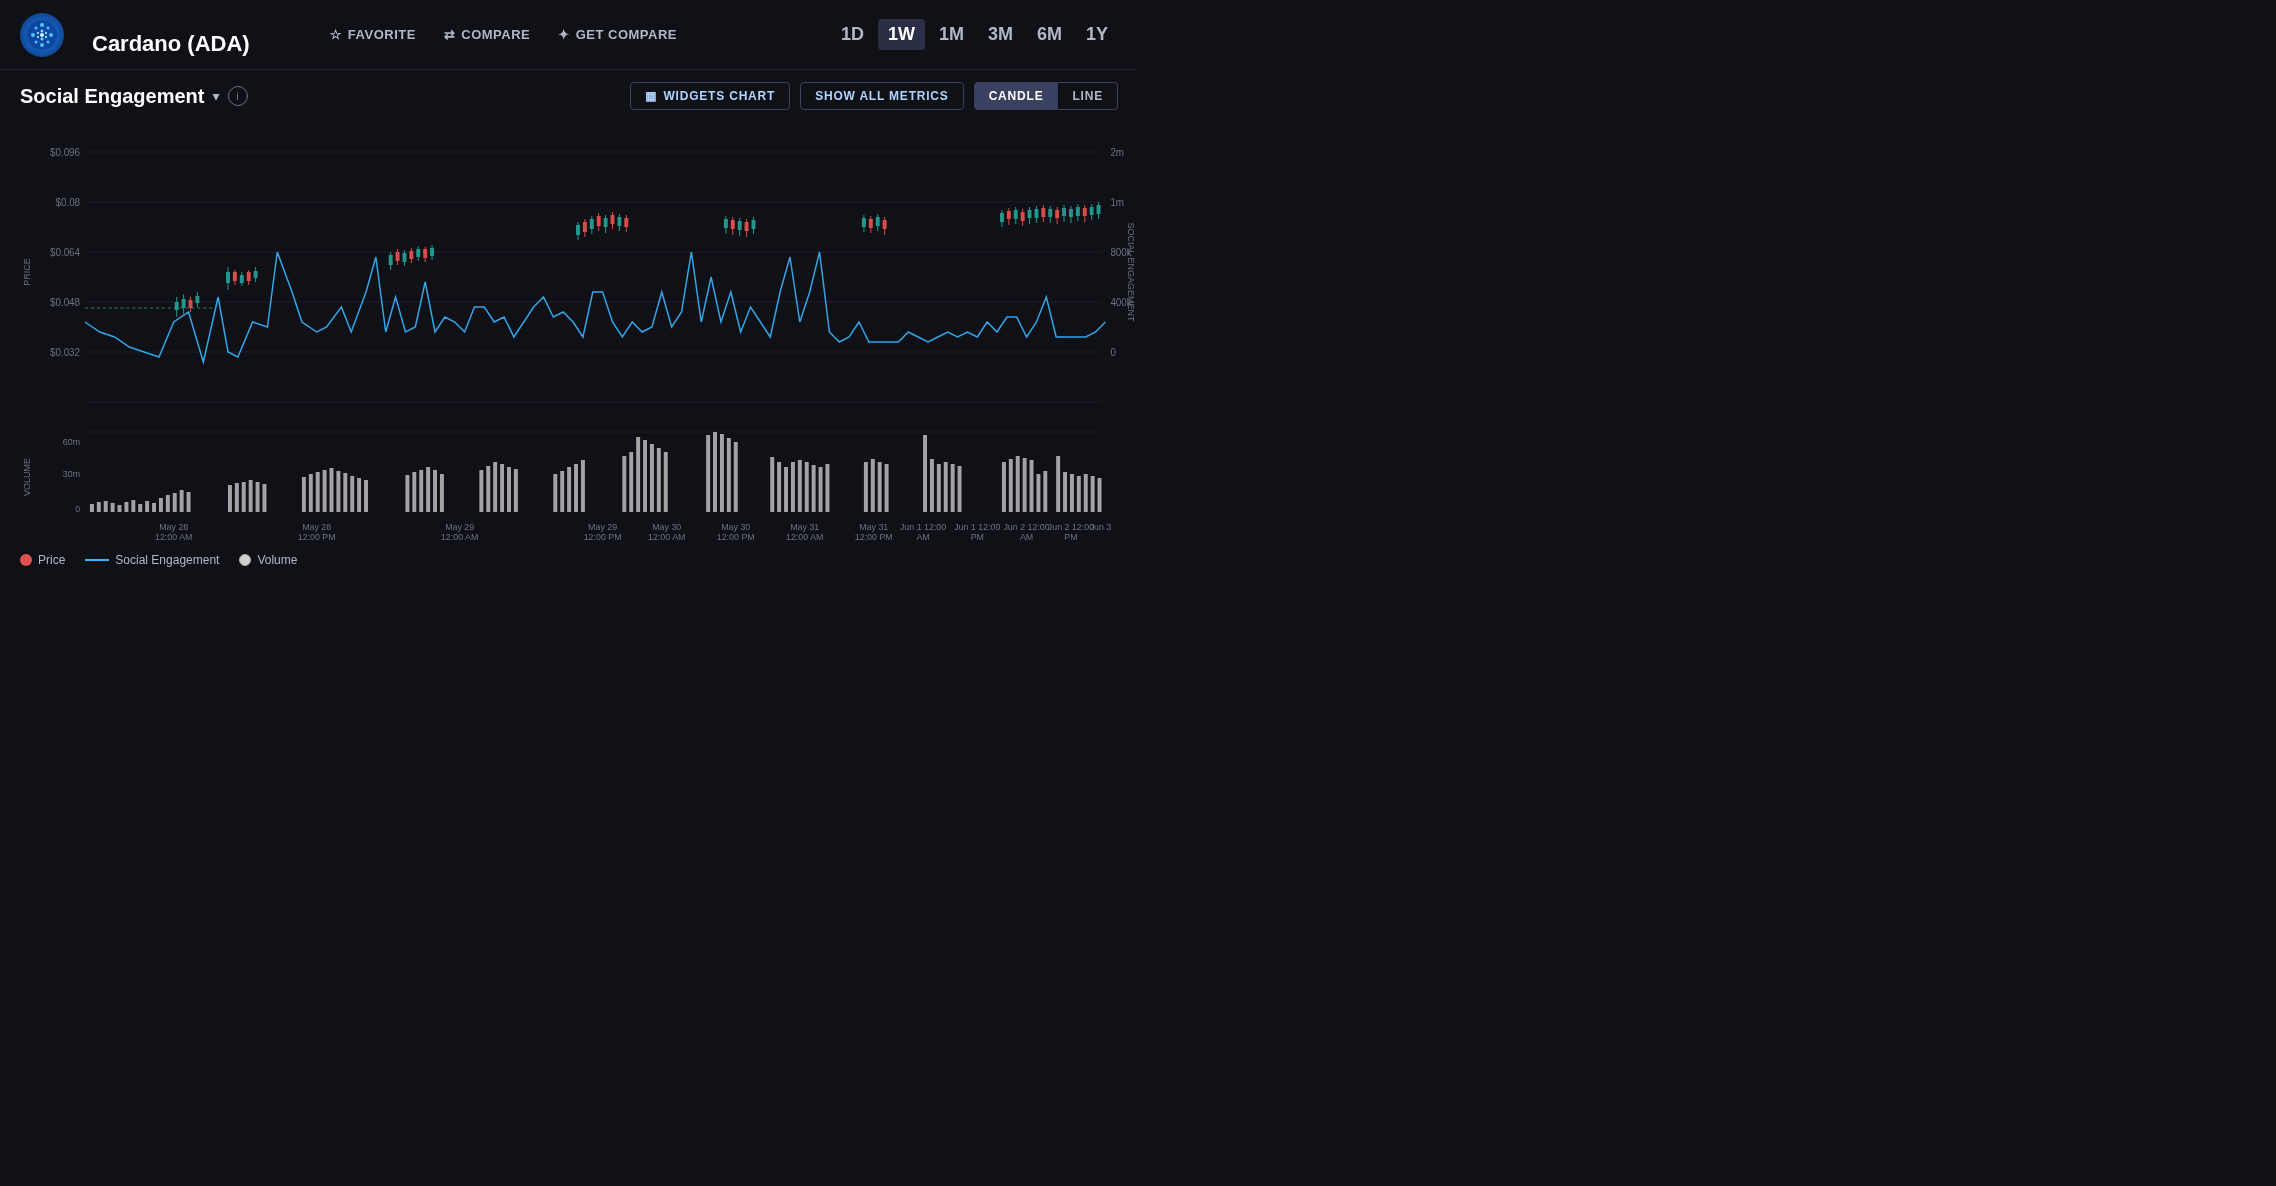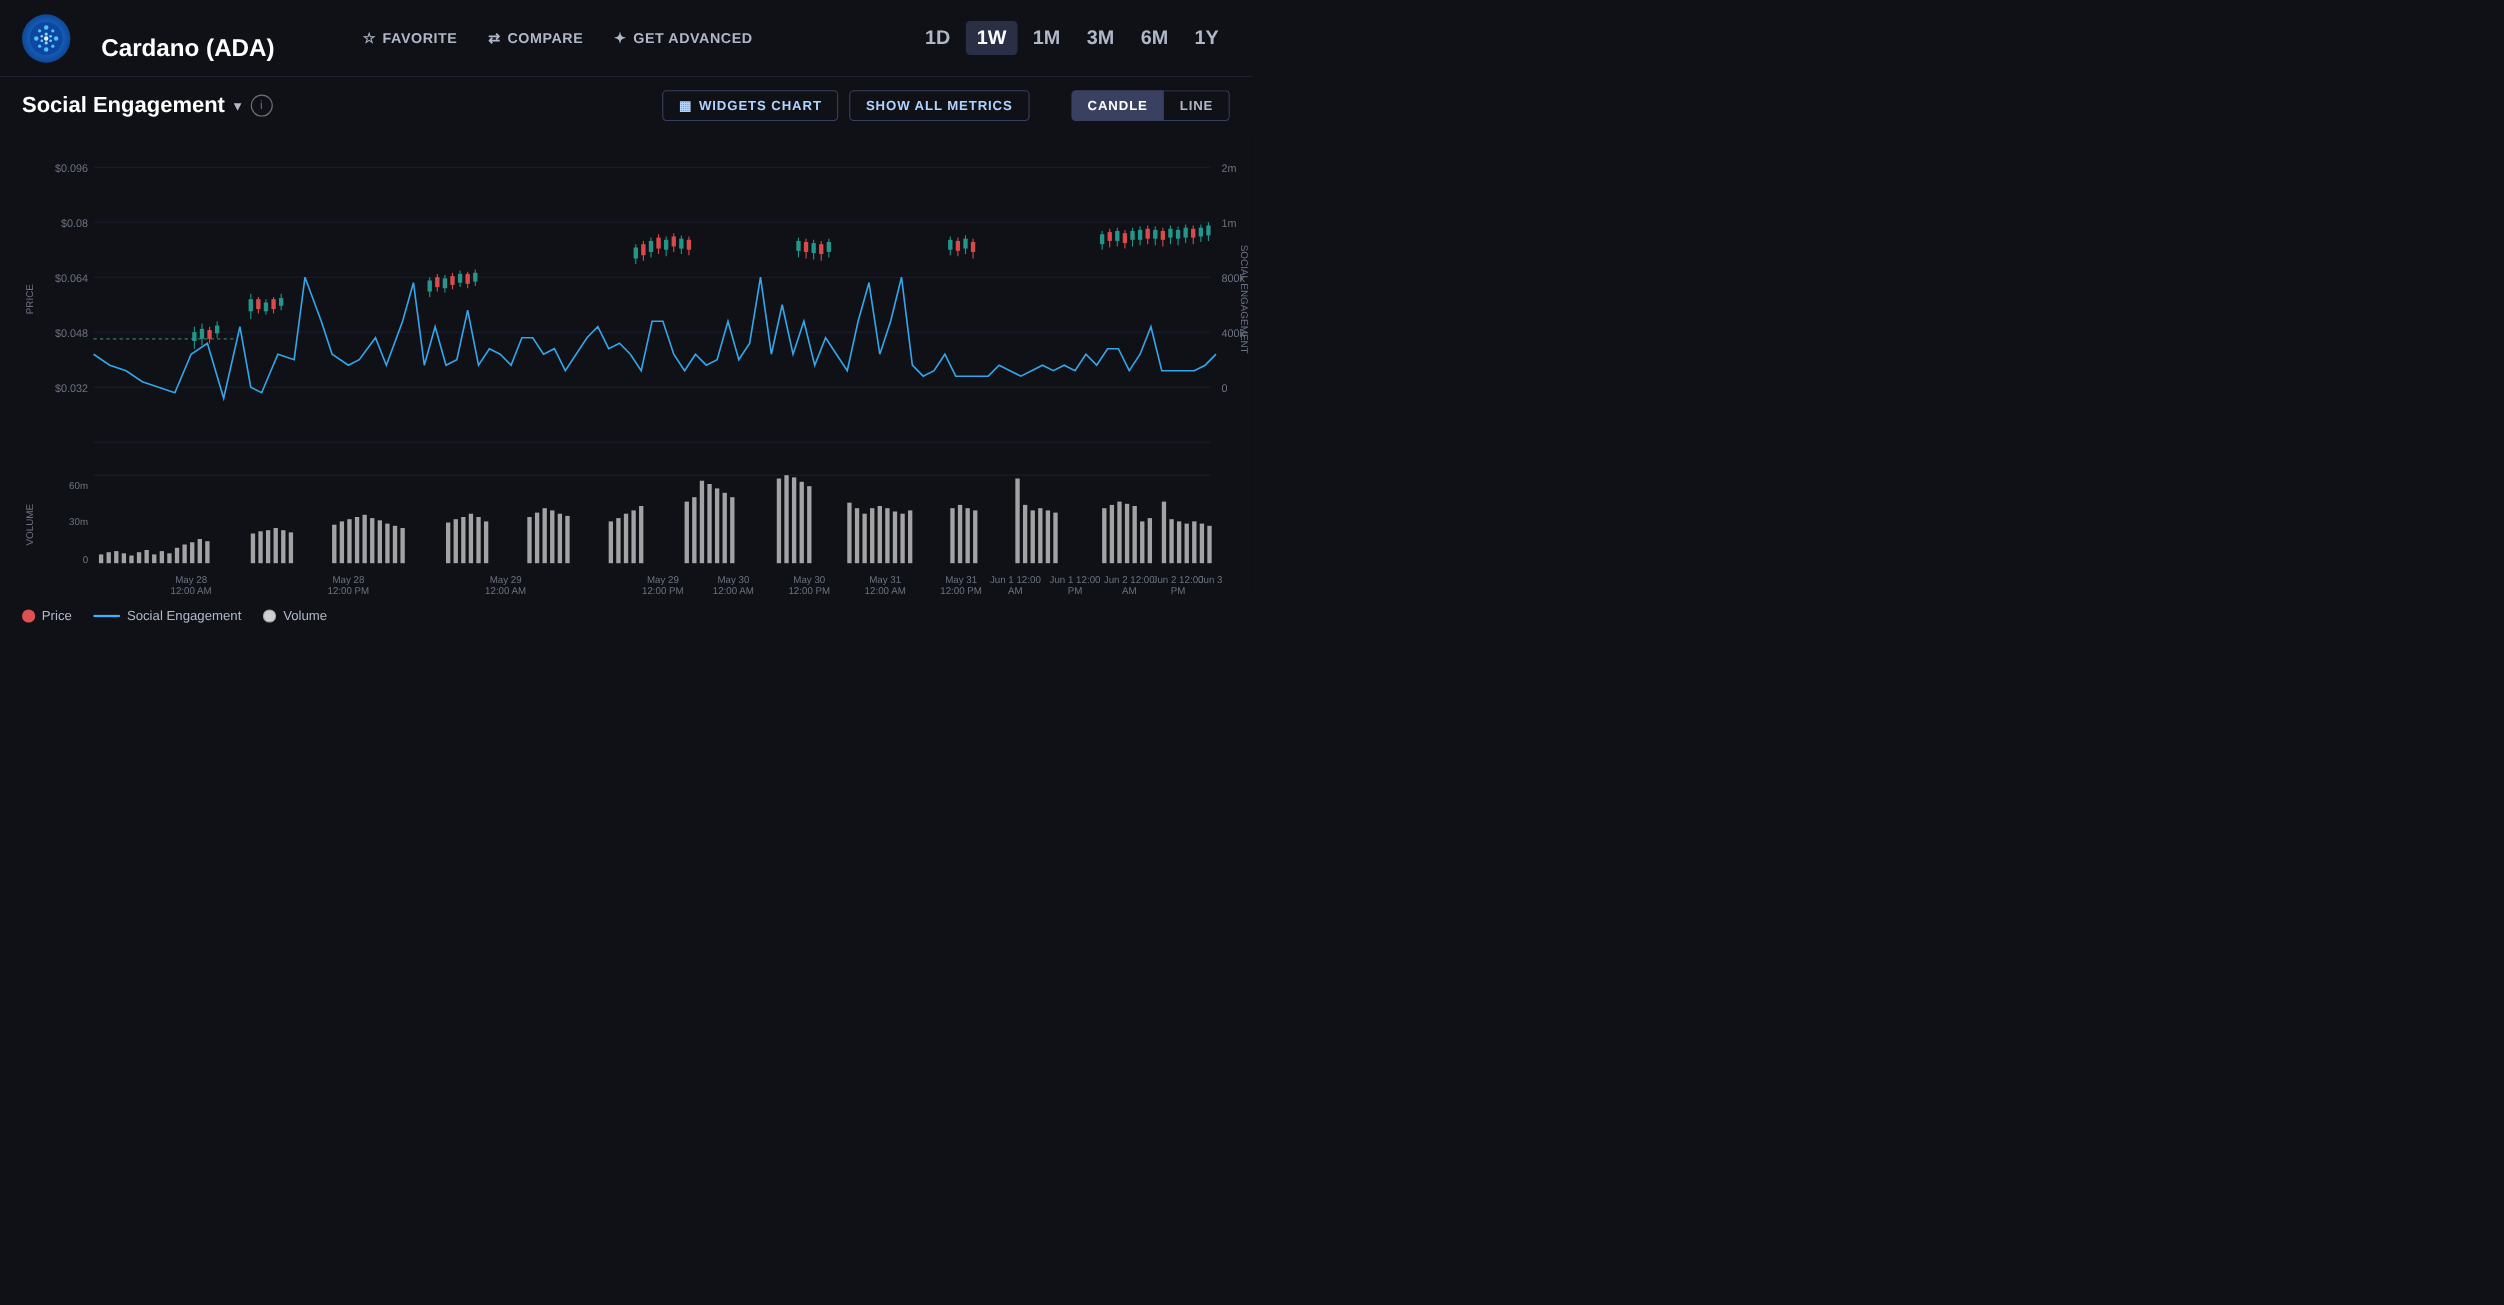--- a/index.html
+++ b/index.html
@@ -151,21 +151,21 @@
       color: #b0b8c8;
       font-size: 12px;
       font-weight: 700;
       letter-spacing: 0.8px;
       cursor: pointer;
     }
     .view-btn.active {
       background: #3a4060;
       color: #ffffff;
     }
-    .view-btn:first-child { border-radius: 4px 0 0 4px; margin-left: 28px; }
+    .view-btn:first-child { border-radius: 4px 0 0 4px; }
     .view-btn:last-child { border-radius: 0 4px 4px 0; border-left: none; }
 
     
     .chart-container {
       position: relative;
       width: 100%;
       height: 420px;
       padding-left: 16px;
     }
     .chart-svg-area {
@@ -240,21 +240,21 @@
     <button class="header-btn">
       <span>☆</span>
       <span>FAVORITE</span>
     </button>
     <button class="header-btn">
       <span>⇄</span>
       <span>COMPARE</span>
     </button>
     <button class="header-btn">
       <span>✦</span>
-      <span>GET ADVANCED</span>
+      <span>GET COMPARE</span>
     </button>
   </div>
 
   <div class="timeframe-area">
     <button class="tf-btn">1D</button>
     <button class="tf-btn active">1W</button>
     <button class="tf-btn">1M</button>
     <button class="tf-btn">3M</button>
     <button class="tf-btn">6M</button>
     <button class="tf-btn">1Y</button>

